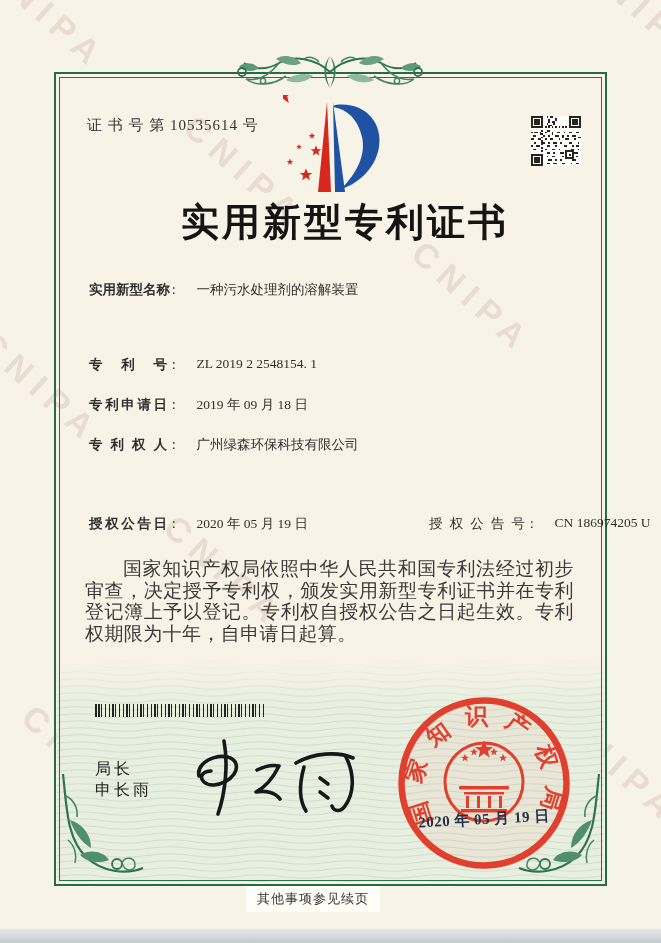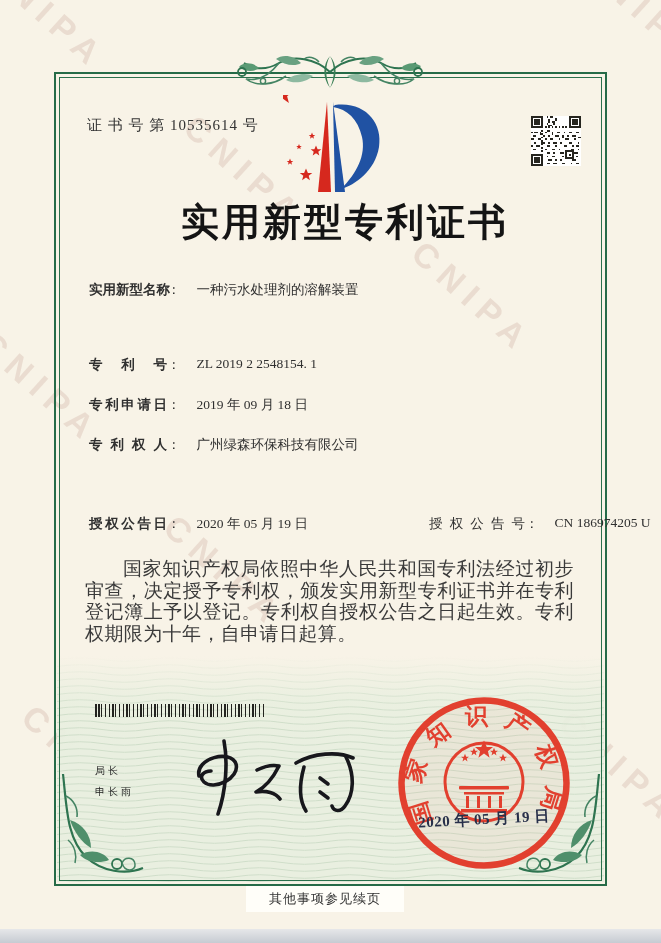--- a/index.html
+++ b/index.html
@@ -37,28 +37,28 @@
   .addrv{display:inline-block;margin-left:3px;vertical-align:top;line-height:20.5px;white-space:pre-line;}
   .grant2{position:absolute;left:340px;top:0;}
   .legal{position:absolute;left:85px;top:558px;width:489px;font-size:19px;line-height:21.5px;
     text-align:justify;color:#3a3a3a;letter-spacing:.4px;}
   .legal p{margin:0;text-indent:2em;}
   .barcode{position:absolute;left:95px;top:704px;width:170px;height:13px;z-index:4;
     background:repeating-linear-gradient(90deg,#23231f 0 1.5px,transparent 1.5px 3px,
       #23231f 3px 5px,transparent 5px 6px,#23231f 6px 7px,transparent 7px 10px,
       #23231f 10px 11.5px,transparent 11.5px 14px);}
   .sigblock{position:absolute;left:95px;top:760px;z-index:4;
-    font-family:Liberation Serif, serif;font-size:10px;font-weight:500;
+    font-family:Liberation Mono, monospace;font-size:16px;font-weight:500;
     color:#222;letter-spacing:3px;line-height:21px;}
   .signature{position:absolute;left:185px;top:728px;z-index:4;}
   .seal{position:absolute;left:395px;top:694px;width:178px;height:178px;z-index:5;opacity:.93;}
   .sealdate{position:absolute;left:391px;top:810px;width:186px;z-index:6;text-align:center;
     font-size:15px;font-weight:600;color:#27304a;letter-spacing:.5px;transform:rotate(-3deg);}
   .pageinfo{position:absolute;left:60px;top:856px;width:510px;text-align:center;font-size:13px;color:#333;z-index:4;}
-  .note{position:absolute;left:246px;top:886px;background:#fffef9;padding:4px 23px;font-size:13px;
+  .note{position:absolute;left:246px;top:886px;background:#fffef9;padding:4px 11px;font-size:13px;
     color:#333;z-index:4;letter-spacing:1px;}
   .bottomstrip{position:absolute;left:0;top:929px;width:661px;height:14px;z-index:6;
     background:linear-gradient(#e6e7e9,#c6cbd2);}
 </style>
 </head>
 <body>
 
 <div class="page">
 
   <div class="wm" style="left:-28px;top:-6px">CNIPA</div>

